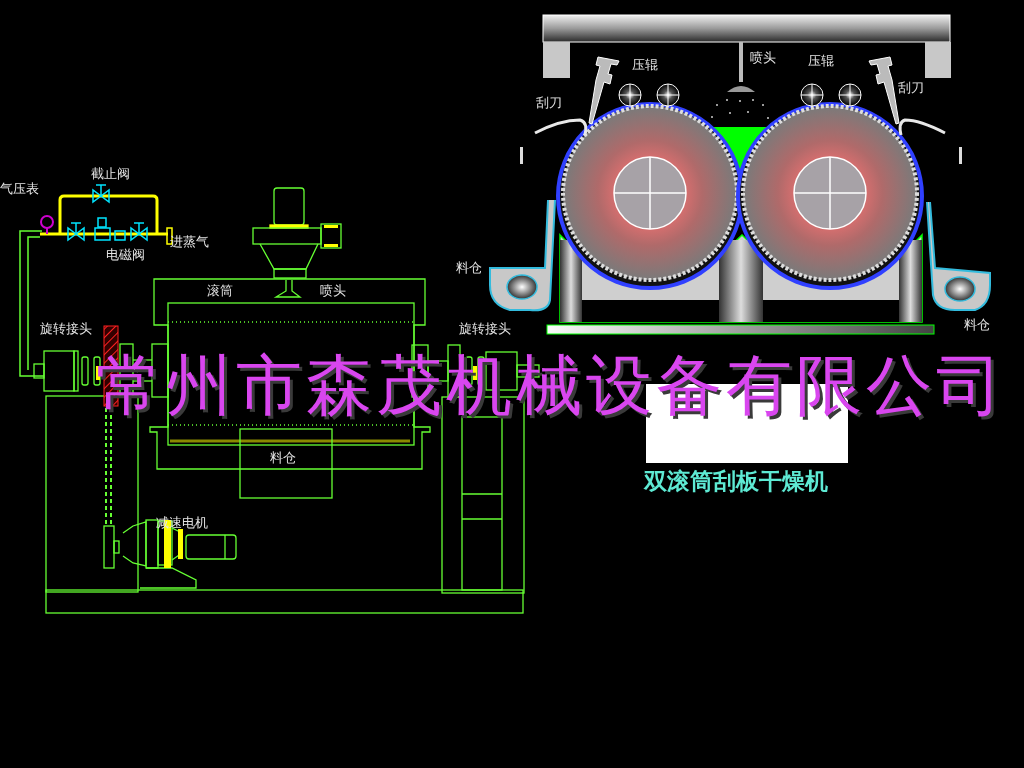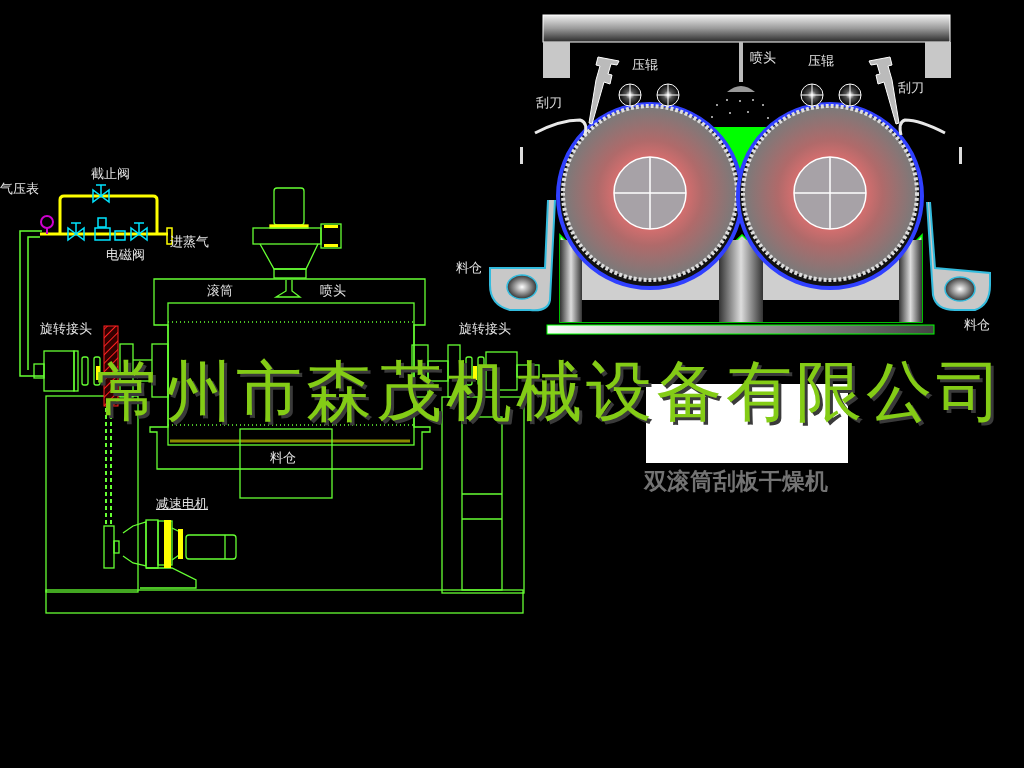--- a/index.html
+++ b/index.html
@@ -1,21 +1,21 @@
 <!DOCTYPE html>
 <html><head>
 <meta charset="utf-8">
 <style>
   html, body { margin:0; padding:0; background:#000; }
   body { width:1024px; height:768px; position:relative; overflow:hidden; font-family:"DejaVu Sans", sans-serif; }
   svg { position:absolute; left:0; top:0; }
   .lbl { position:absolute; color:#e5e5e5; font-size:13px; white-space:nowrap; line-height:1; font-family:"DejaVu Sans", sans-serif; }
-  .watermark { position:absolute; left:96px; top:358px; font-size:66px; letter-spacing:4px; color:#84cc16; text-shadow:3px 3px 0 #3a3a3a; white-space:nowrap; line-height:1; font-family:Liberation Sans, sans-serif; }
+  .watermark { position:absolute; left:96px; top:358px; font-size:66px; letter-spacing:4px; color:#d946ef; text-shadow:3px 3px 0 #3a3a3a; white-space:nowrap; line-height:1; font-family:Liberation Mono, monospace; }
   .whitebox { position:absolute; left:646px; top:384px; width:202px; height:79px; background:#fff; }
-  .title { position:absolute; left:644px; top:470px; color:#737373; font-size:23px; font-weight:bold; white-space:nowrap; line-height:1; font-family:"DejaVu Sans", sans-serif; }
+  .title { position:absolute; left:644px; top:470px; color:#5eead4; font-size:23px; font-weight:bold; white-space:nowrap; line-height:1; font-family:"DejaVu Sans", sans-serif; }
 </style>
 </head>
 <body>
 
 <svg width="1024" height="768" viewBox="0 0 1024 768">
   <defs>
     <linearGradient id="beamGrad" x1="0" y1="0" x2="0" y2="1">
       <stop offset="0" stop-color="#f0f0f0"></stop>
       <stop offset="0.5" stop-color="#9a9a9a"></stop>
       <stop offset="1" stop-color="#2a2a2a"></stop>
@@ -235,21 +235,21 @@
 
 <span class="lbl" style="left:91px;top:167px;">截止阀</span>
 <span class="lbl" style="left:0;top:182px;">气压表</span>
 <span class="lbl" style="left:170px;top:200px;margin-top:35px;">进蒸气</span>
 <span class="lbl" style="left:82px;top:248px;padding-left:24px;">电磁阀</span>
 <span class="lbl" style="left:207px;top:284px;">滚筒</span>
 <span class="lbl" style="left:320px;top:284px;">喷头</span>
 <span class="lbl" style="left:40px;top:322px;">旋转接头</span>
 <span class="lbl" style="left:459px;top:322px;">旋转接头</span>
 <span class="lbl" style="left:270px;top:451px;">料仓</span>
-<span class="lbl" style="left:156px;top:497px;text-decoration:underline;">减速电机</span>
+<span class="lbl" style="left:156px;top:516px;">减速电机</span>
 
 <span class="lbl" style="left:750px;top:51px;">喷头</span>
 <span class="lbl" style="left:632px;top:58px;">压辊</span>
 <span class="lbl" style="left:808px;top:54px;">压辊</span>
 <span class="lbl" style="left:536px;top:96px;">刮刀</span>
 <span class="lbl" style="left:898px;top:81px;">刮刀</span>
 <span class="lbl" style="left:456px;top:261px;">料仓</span>
 <span class="lbl" style="left:964px;top:318px;">料仓</span>
 
 <div class="whitebox"></div>

